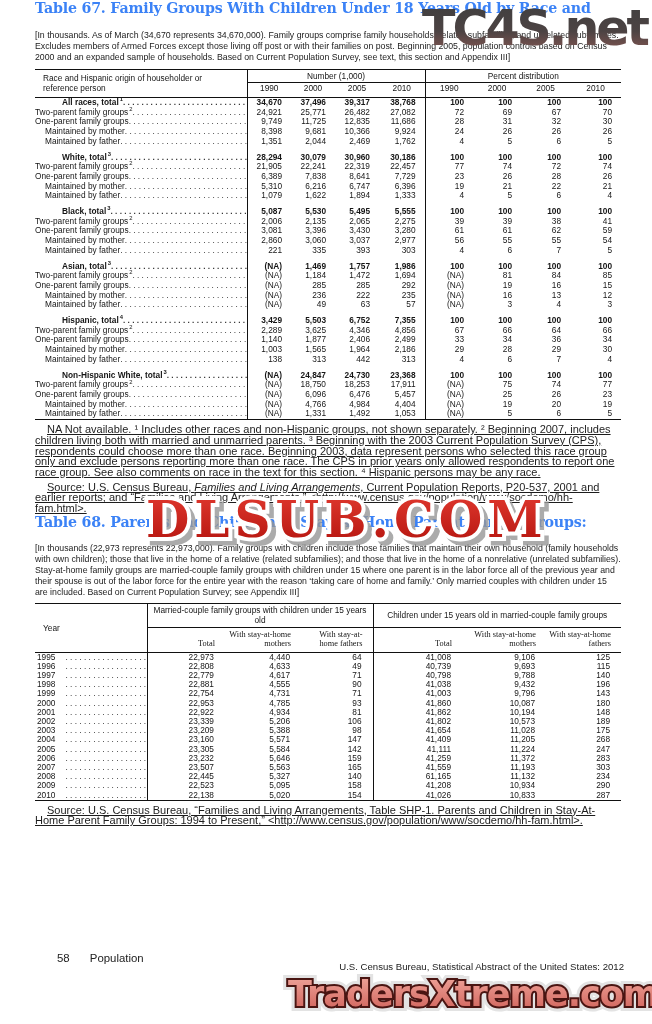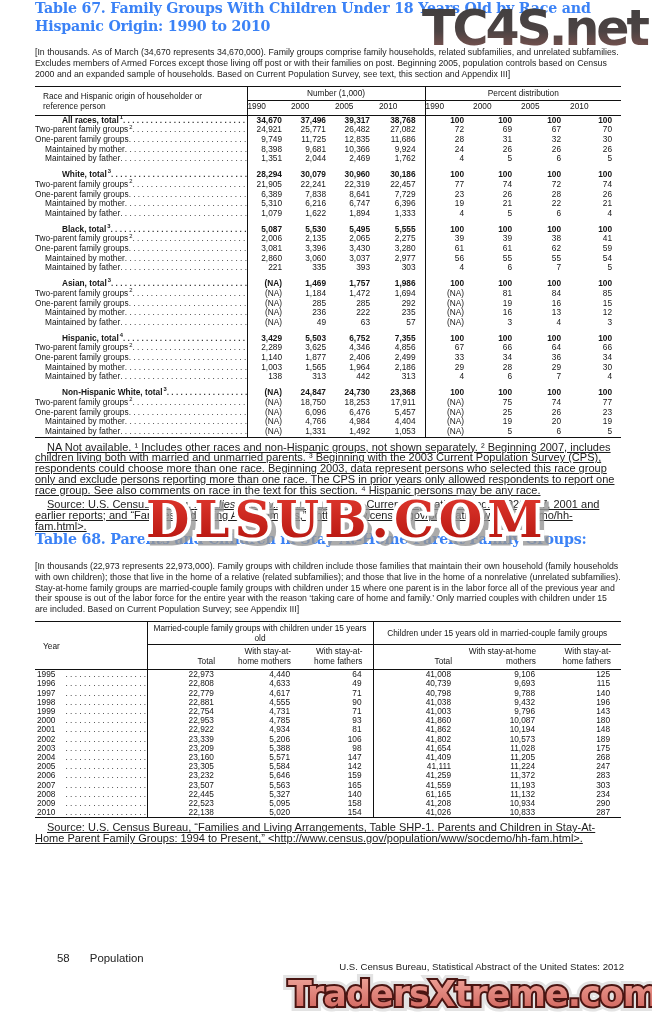--- a/index.html
+++ b/index.html
@@ -14,26 +14,26 @@
   p.note{margin:12px 0 0;font-size:8.75px;line-height:11px;color:#222;}
   p.note68{line-height:10.8px;}
   table.tbl{border-collapse:collapse;table-layout:fixed;margin-top:6px;width:586px;
         font-size:8.3px;line-height:9.7px;color:#151515;
         border-top:1.4px solid #111;border-bottom:1.4px solid #111;}
   #t68{line-height:9.2px;}
   th{font-weight:normal;font-size:8.3px;}
   th.grp{border-bottom:1px solid #111;text-align:center;padding:2px 2px 1px;line-height:9.7px;}
   th.stub-h{border-bottom:1px solid #111;vertical-align:middle;text-align:left;padding:2px 8px;line-height:10px;}
   #t67 thead th.g1,#t67 thead th.g2{border-left:1px solid #111;}
-  #t67 tr.yrs th{text-align:left;padding:1px 0 3px;border-bottom:1px solid #111;}
+  #t67 tr.yrs th{text-align:center;padding:1px 0 3px;border-bottom:1px solid #111;}
   #t67 tr.yrs th:nth-child(1),#t67 tr.yrs th:nth-child(5){border-left:1px solid #111;}
   #t67 td:nth-child(2),#t67 td:nth-child(6){border-left:1px solid #111;}
   #t68 thead th.g1,#t68 thead th.g2{border-left:1px solid #111;}
   #t68 tr.subs th{border-bottom:1px solid #111;text-align:right;vertical-align:bottom;
-        padding:2px 10px 3px 2px;line-height:9.4px;}
+        padding:2px 10px 3px 2px;line-height:9.4px;font-family:Liberation Serif, serif;}
   #t68 tr.subs th:nth-child(1),#t68 tr.subs th:nth-child(4){border-left:1px solid #111;}
   #t68 td:nth-child(2),#t68 td:nth-child(5){border-left:1px solid #111;}
   td.num{text-align:right;padding:0 9px 0 0;white-space:nowrap;overflow:hidden;}
   #t68 td.num{padding-right:11px;}
   td.stub{padding:0;}
   .stubflex{display:flex;align-items:baseline;}
   .stub .lbl{white-space:nowrap;}
   .stub.in1{padding-left:10px;}
   .stub.in2{padding-left:27px;}
   #t68 td.stub{padding-left:2px;gap:10px;}
@@ -54,21 +54,20 @@
 </style>
 </head>
 <body>
 
 <div class="page">
 
   <div class="content">
 
     <h1 class="tt t67-title">
       <span>Table 67. Family Groups With Children Under 18 Years Old by Race and</span>
-      <span>Hispanic Origin: 1990 to 2010</span>
     </h1>
     <p class="note">[In thousands. As of March (34,670 represents 34,670,000). Family groups comprise family households, related subfamilies, and unrelated subfamilies. Excludes members of Armed Forces except those living off post or with their families on post. Beginning 2005, population controls based on Census 2000 and an expanded sample of households. Based on Current Population Survey, see text, this section and Appendix III]</p>
 
     <table class="tbl" id="t67">
       <colgroup>
         <col style="width:212px">
           <col style="width:44px">
           <col style="width:44px">
           <col style="width:44px">
           <col style="width:46px">

